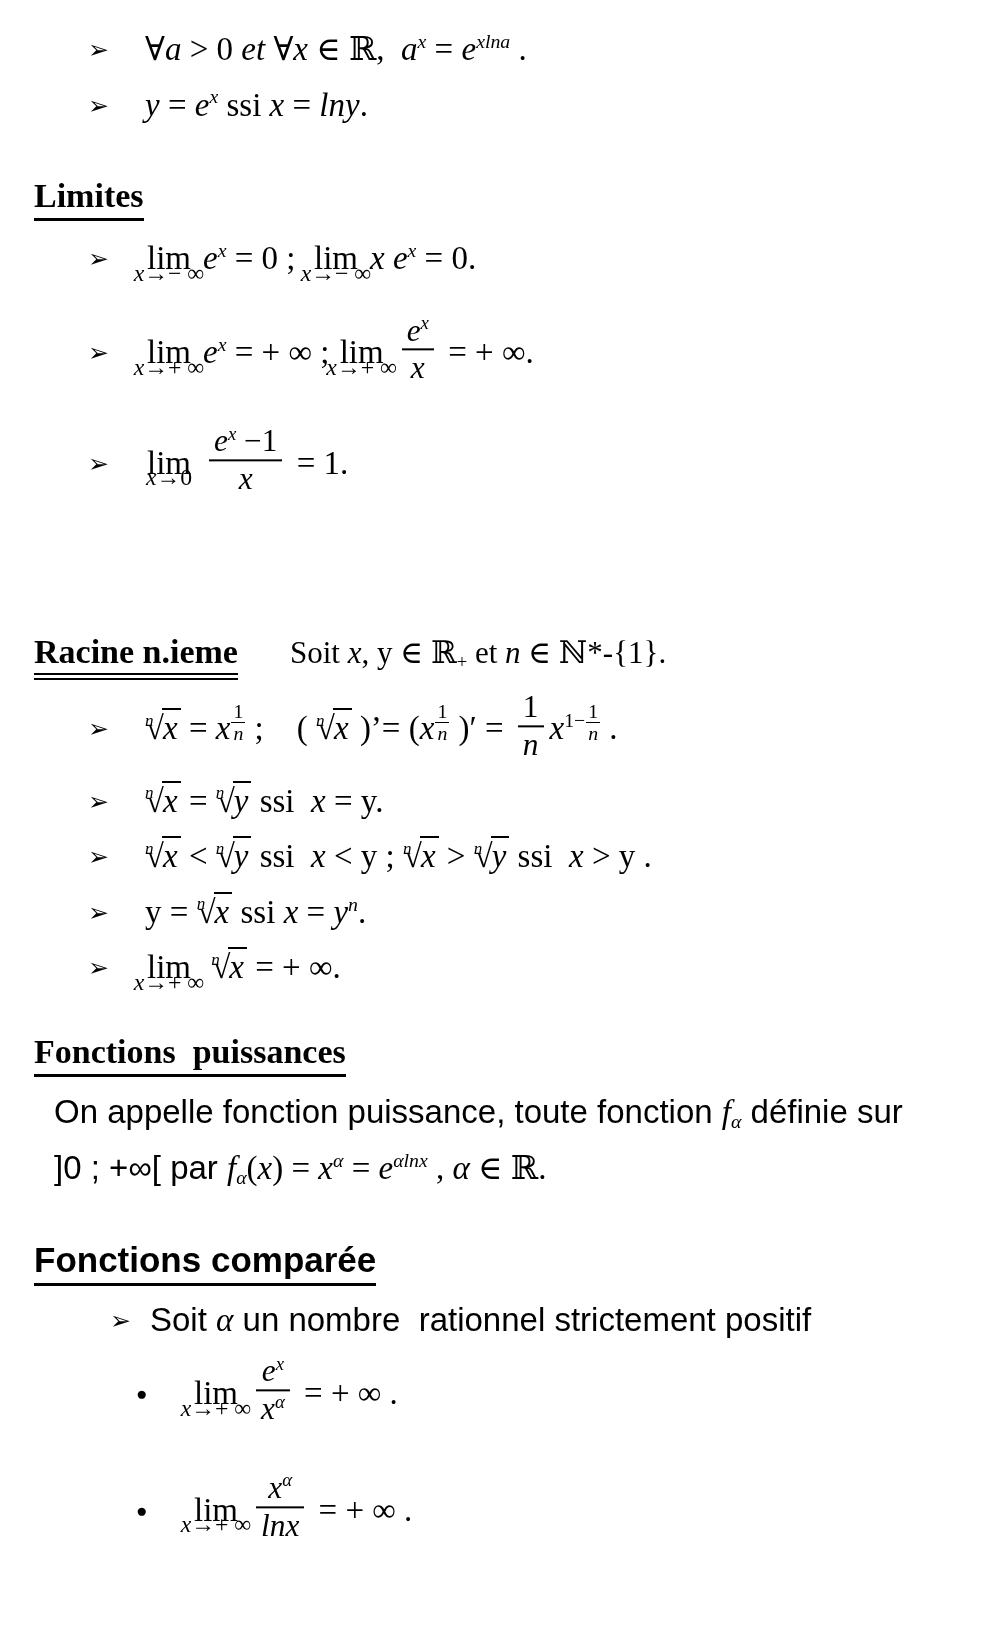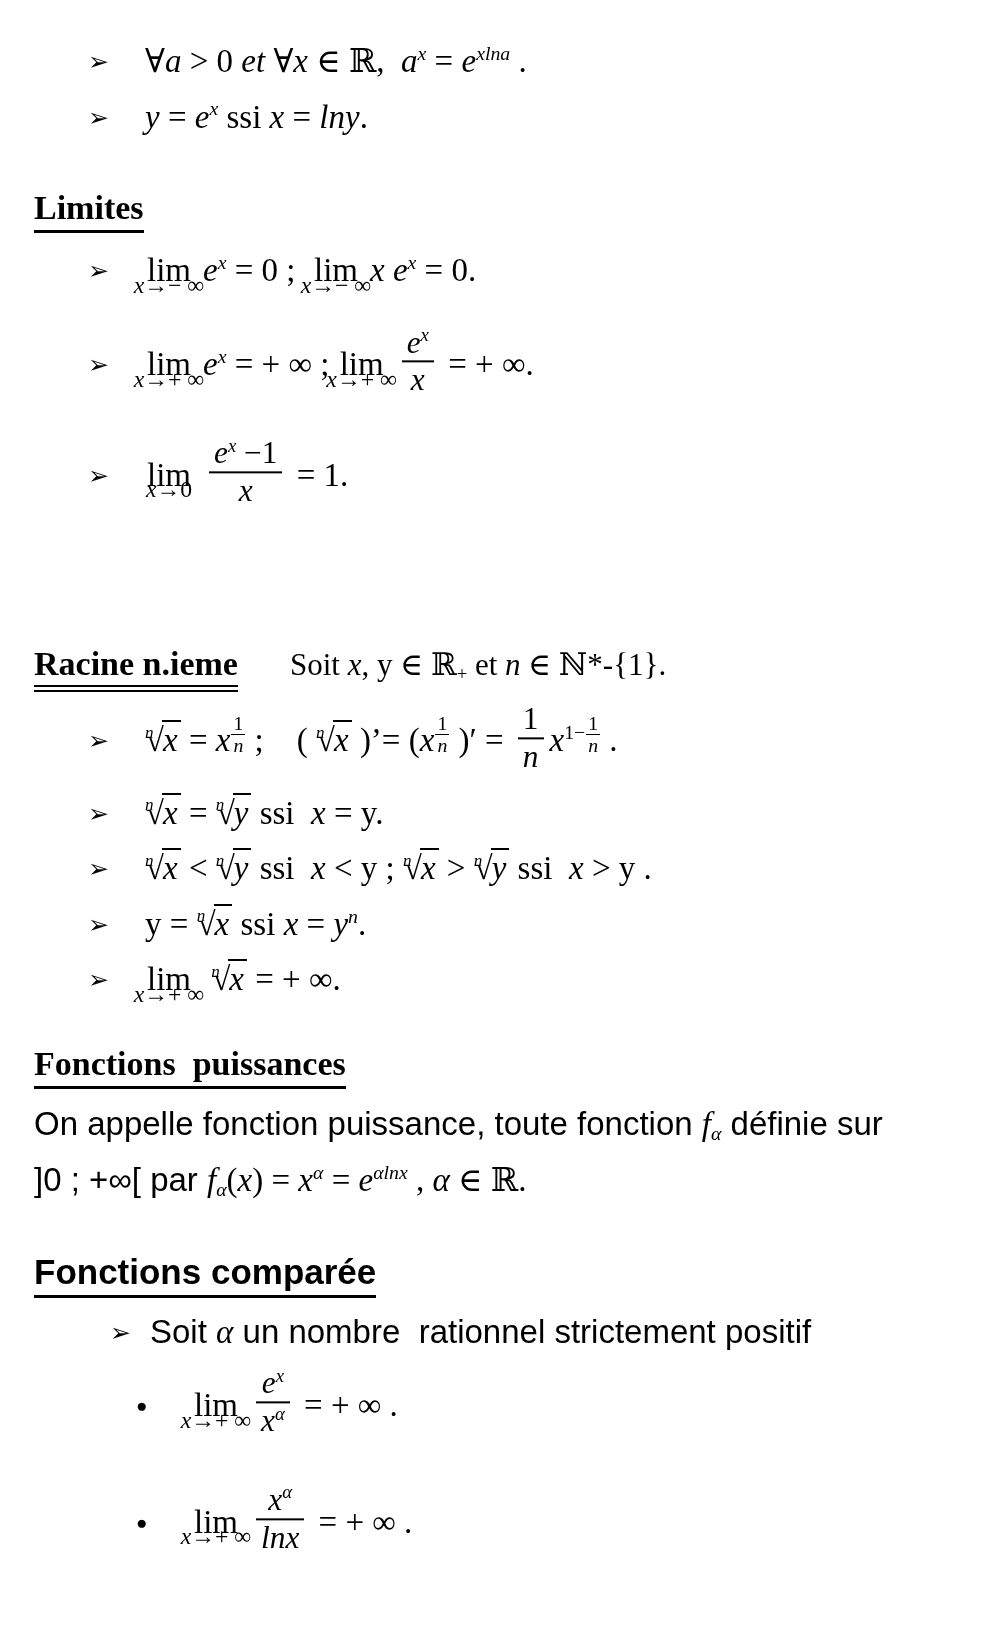--- a/index.html
+++ b/index.html
@@ -1,20 +1,20 @@
 <!DOCTYPE html>
 <html><head>
 <meta charset="utf-8">
 <style>
   html,body{margin:0;padding:0;background:#ffffff;}
   .page{
     position:relative;
     width:1006px;height:1647px;
     box-sizing:border-box;
-    padding:40px 16px 0 34px;
+    padding:28px 16px 0 34px;
     background:#ffffff;
     color:#000;
     font-family:"Liberation Serif","DejaVu Serif",serif;
     font-size:33px;
     overflow:hidden;
   }
   
   .heading{margin:0;font-weight:700;font-size:34px;}
   .hu{display:inline-block;border-bottom:3.5px solid #000;padding-bottom:3px;}
   .hu-double{border-bottom:7px double #000;padding-bottom:2px;}
@@ -51,21 +51,21 @@
         font-size:0.72em;line-height:1;white-space:nowrap;}
   
   .root{display:inline-block;white-space:nowrap;}
   .ridx{display:inline-block;font-size:0.52em;font-style:italic;vertical-align:0.78em;
         margin-right:-0.45em;position:relative;z-index:2;}
   .rsign{position:relative;z-index:1;}
   .rrad{display:inline-block;border-top:2.2px solid #000;padding:0 3px 0 1px;
         margin-left:-2px;line-height:1.12;}
   
   .para-line{font-family:"Liberation Sans","DejaVu Sans",sans-serif;
-             font-size:33px;line-height:1.5;margin-top:6px;white-space:nowrap;}
+             font-size:33px;line-height:1.5;margin-top:6px;white-space:nowrap;margin-left:20px;}
   .para-line .mtxt{font-family:"Liberation Serif","DejaVu Serif",serif;}
   
   #sec-croissance .line.m-arrow{margin-left:76px;
       font-family:"Liberation Sans","DejaVu Sans",sans-serif;}
   #sec-croissance .line.m-arrow .marker{width:40px;}
   #sec-croissance .line.m-dot{margin-left:102px;margin-top:18px;}
   #sec-croissance .line.m-dot .marker{width:56px;}
   #sec-intro .line:first-child{margin-top:0;}
 </style>
 </head>

